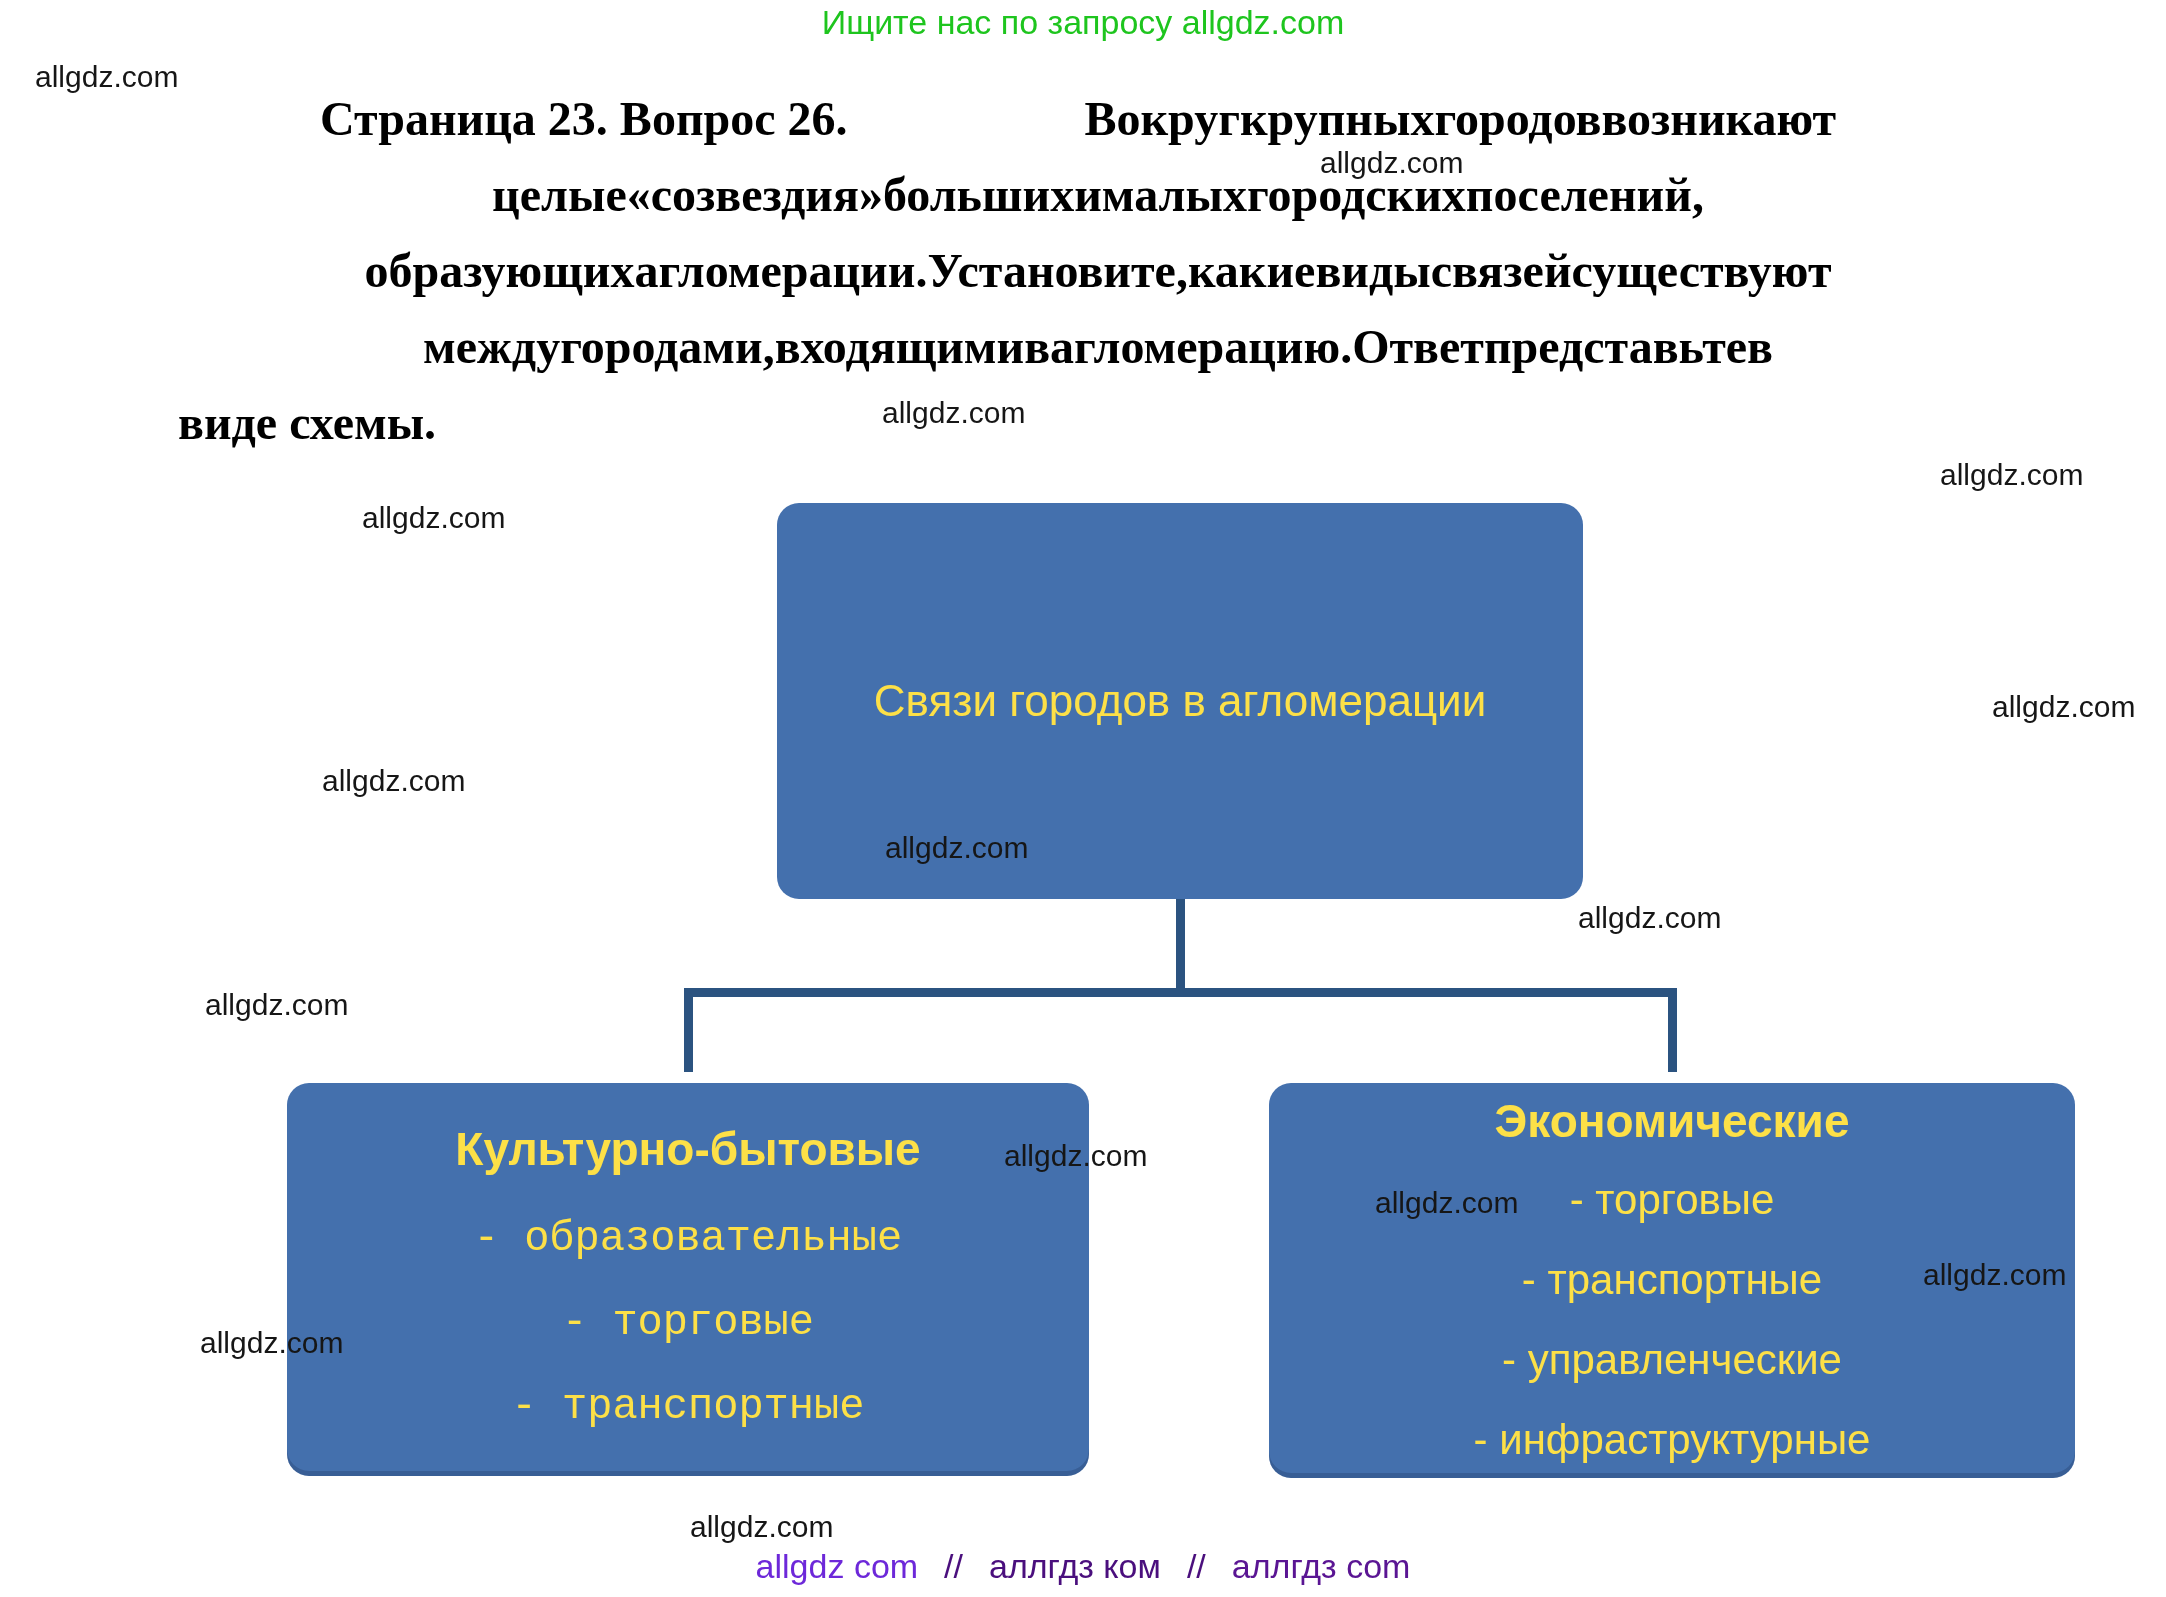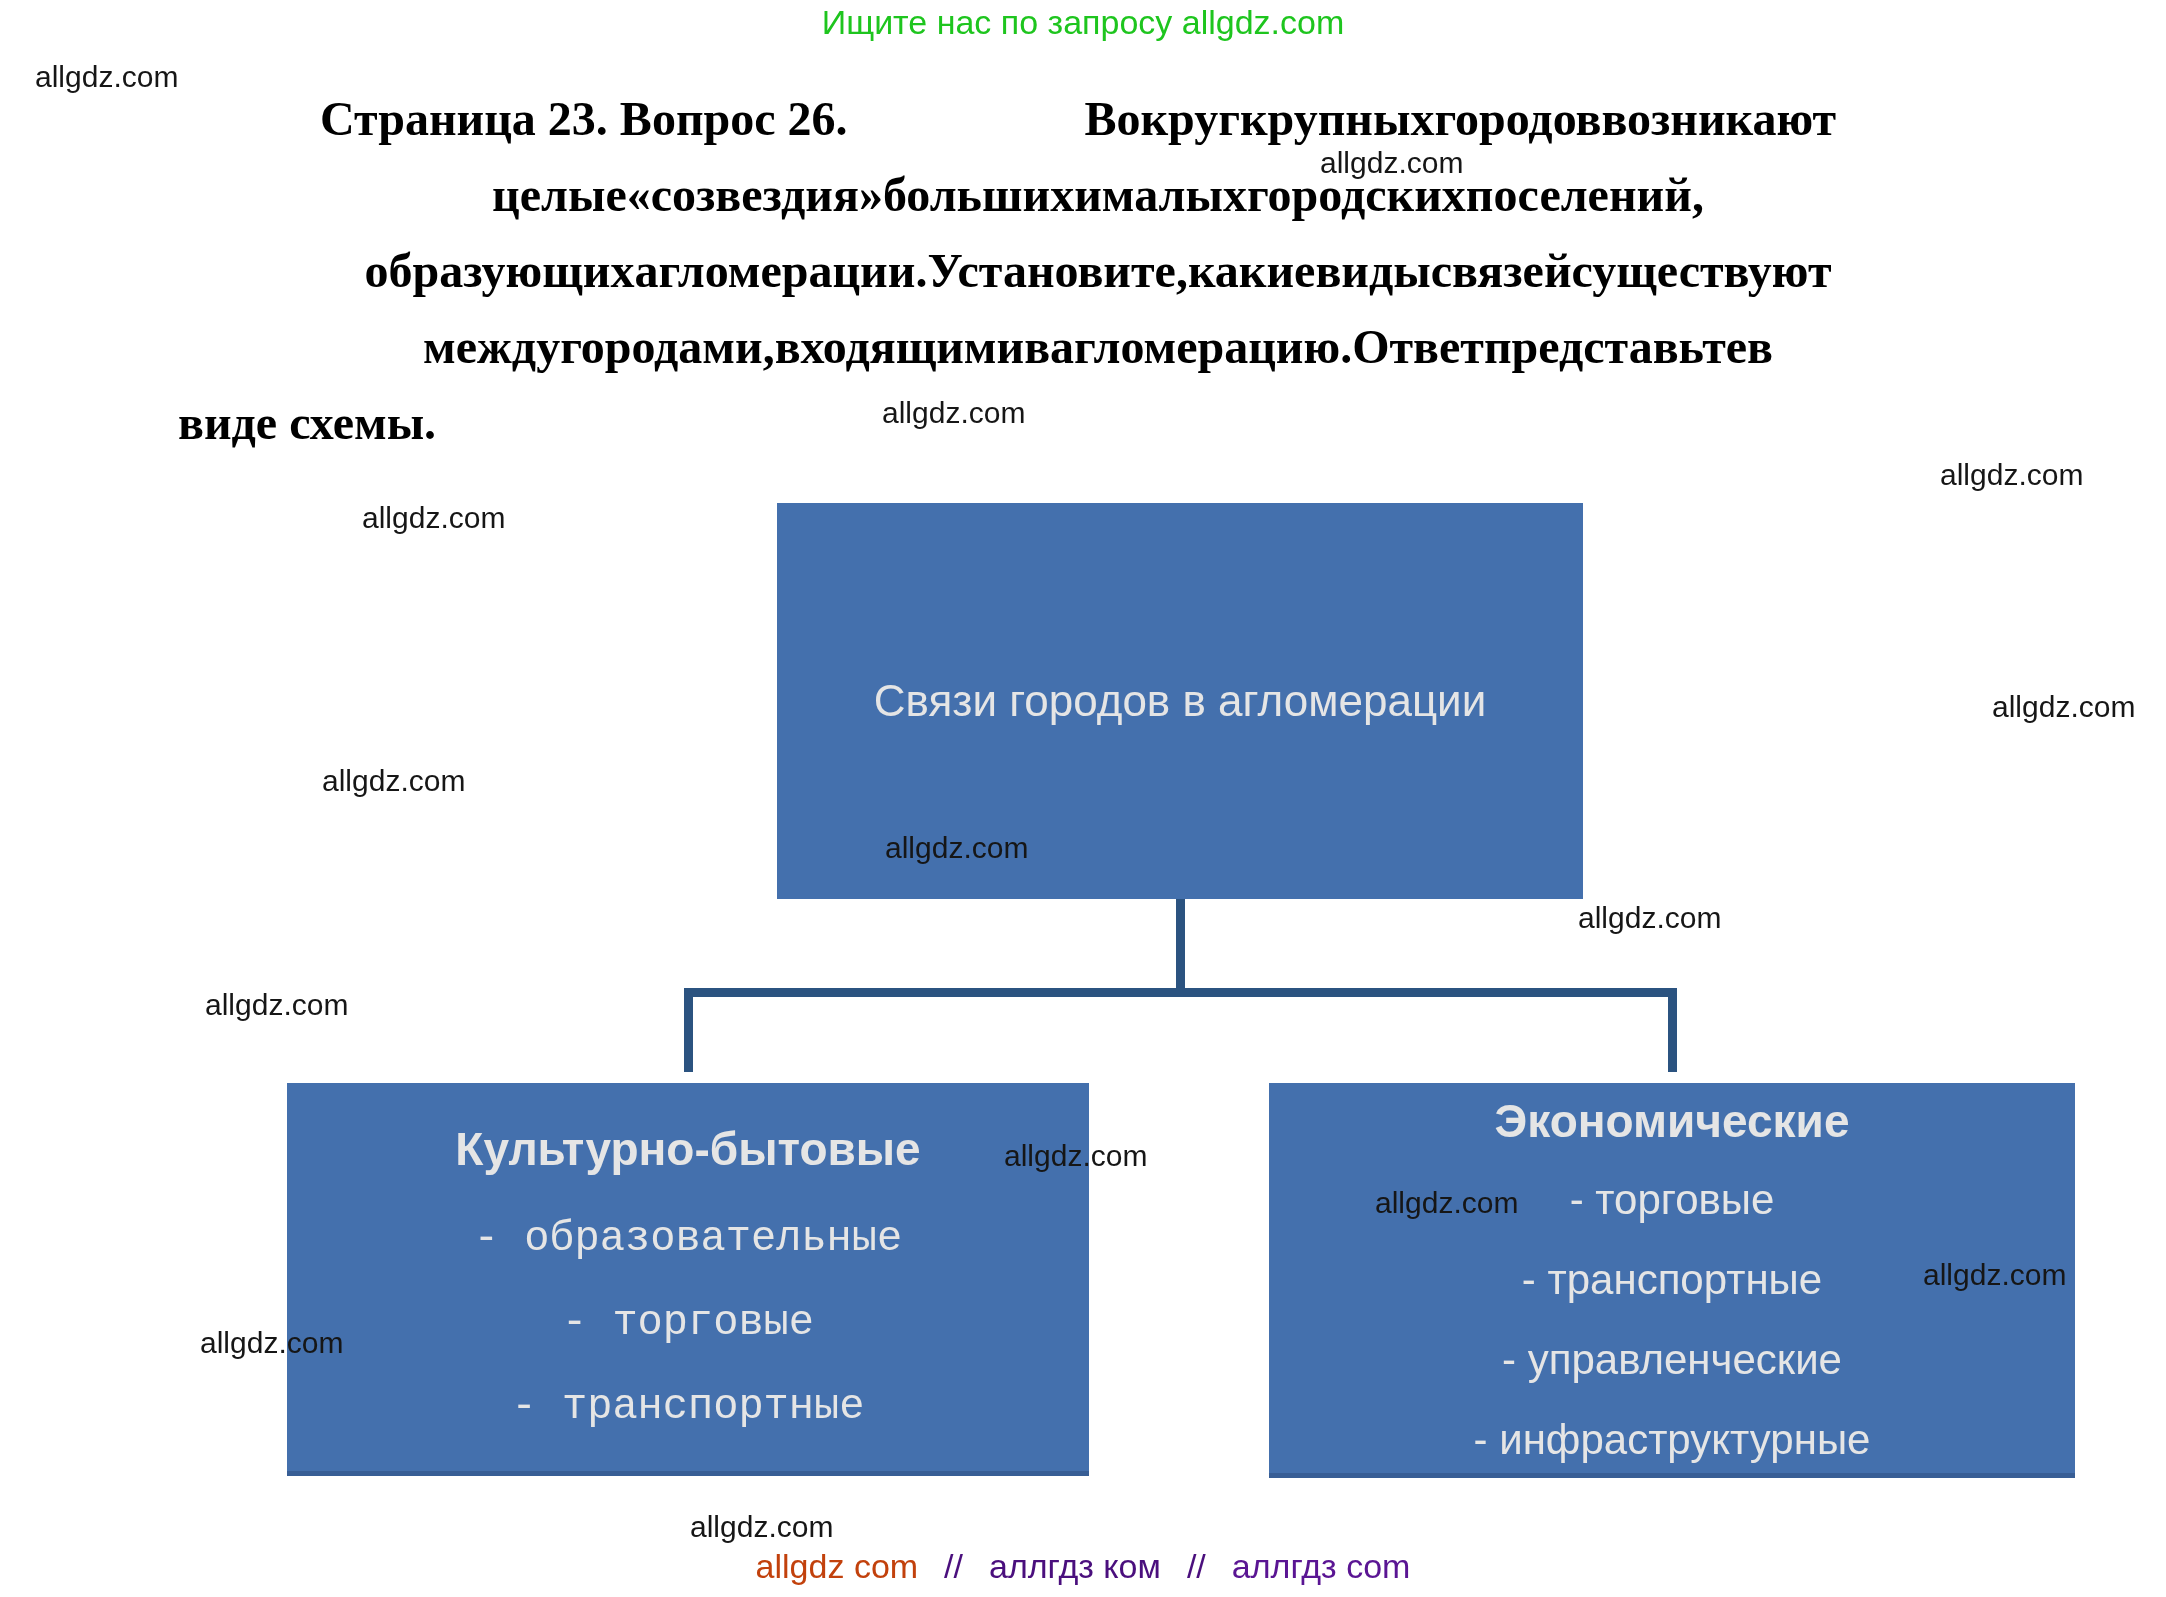--- a/index.html
+++ b/index.html
@@ -23,22 +23,22 @@
     font-family:"Liberation Serif",serif;font-weight:bold;
     font-size:48px;color:#000;z-index:2;
   }
   .qline{height:76px;line-height:76px;margin-left:45px;}
   .qline-first{display:flex;}
   .q-label{white-space:nowrap;padding-left:142px;}
   .q-rest{flex:1;margin-left:55px;}
   [data-justify]{display:flex;justify-content:center;}
   
   .node{
-    position:absolute;background:#4470ad;color:#e5e5e5;z-index:1;
-    text-align:center;box-sizing:border-box;
+    position:absolute;background:#4470ad;color:#fde047;z-index:1;
+    text-align:center;box-sizing:border-box;border-radius:22px;
   }
   .node-root{left:777px;top:503px;width:806px;height:396px;
     display:flex;align-items:center;justify-content:center;
     font-size:44px;}
   .node-child{box-shadow:inset 0 -5px 0 rgba(20,40,80,0.25);}
   .node-left{left:287px;top:1083px;width:802px;height:393px;padding-top:38px;}
   .node-right{left:1269px;top:1083px;width:806px;height:395px;padding-top:10px;}
   .node-title{font-weight:bold;font-size:46px;line-height:56px;}
   .node-items-left{margin-top:20px;font-family:Liberation Mono, monospace;}
   .node-items-left .item{font-size:42px;line-height:84px;}
@@ -49,21 +49,21 @@
   .conn-stub{left:1176px;top:899px;width:9px;height:89px;}
   .conn-h{left:684px;top:988px;width:993px;height:9px;}
   .conn-v-left{left:684px;top:988px;width:9px;height:84px;}
   .conn-v-right{left:1668px;top:988px;width:9px;height:84px;}
   
   .footer{
     position:absolute;left:0;top:1544px;width:100%;
     display:flex;justify-content:center;align-items:baseline;column-gap:26px;
     font-size:34px;line-height:44px;z-index:2;
   }
-  .f-seg0{color:#c2410c;}
+  .f-seg0{color:#6d28d9;}
   .f-sep{color:#4a0f7d;}
   .f-seg1{color:#4a0f7d;}
   .f-seg2{color:#5a1593;}
 </style>
 </head>
 <body>
 
 <div class="promo">Ищите нас по запросу allgdz.com</div>
 
 <div class="wm" style="left:35px;top:62px;">allgdz.com</div>

